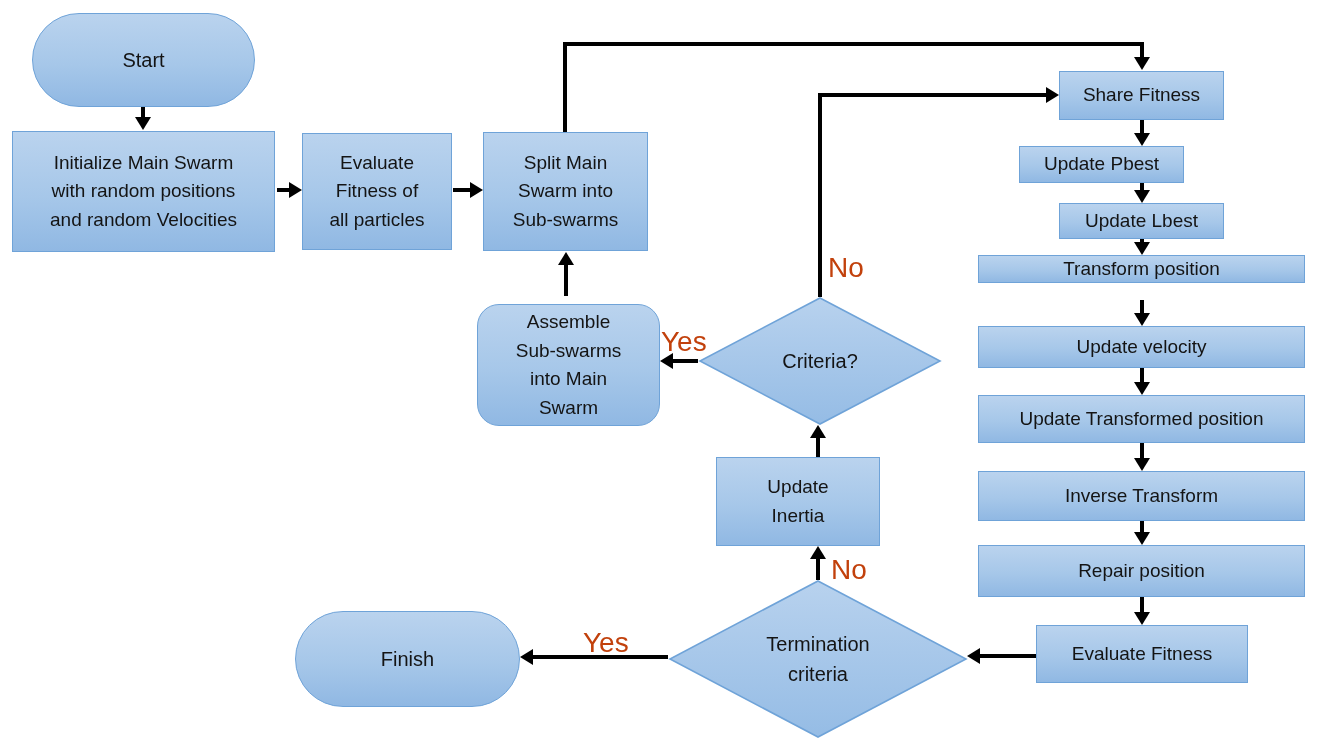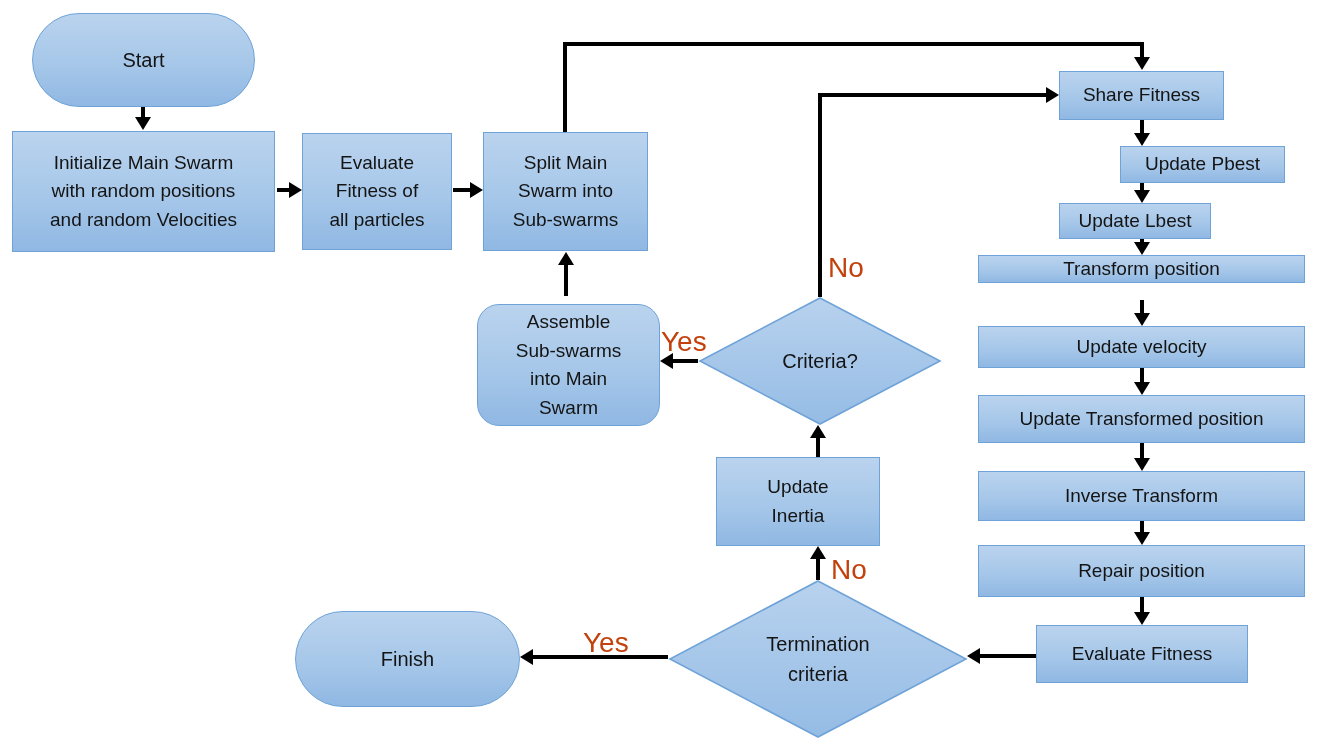--- a/index.html
+++ b/index.html
@@ -101,25 +101,25 @@
       </defs>
       <polygon points="122,1 242,64 122,127 2,64" fill="url(#dg1)" stroke="#6fa3d8" stroke-width="1.6"></polygon>
     </svg>
     <span class="lbl">Criteria?</span>
   </div>
 
   <div class="node" style="left:1059px; top:71px; width:165px; height:49px">
     <span class="lbl">Share Fitness</span>
   </div>
 
-  <div class="node" style="left:1120px; top:146px; width:165px; height:37px">
+  <div class="node" style="left:1019px; top:146px; width:165px; height:37px">
     <span class="lbl">Update Pbest</span>
   </div>
 
-  <div class="node" style="left:1059px; top:203px; width:152px; height:36px">
+  <div class="node" style="left:1059px; top:203px; width:165px; height:36px">
     <span class="lbl">Update Lbest</span>
   </div>
 
   <div class="node" style="left:978px; top:255px; width:327px; height:28px">
     <span class="lbl">Transform position</span>
   </div>
 
   <div class="node" style="left:978px; top:326px; width:327px; height:42px">
     <span class="lbl">Update velocity</span>
   </div>

